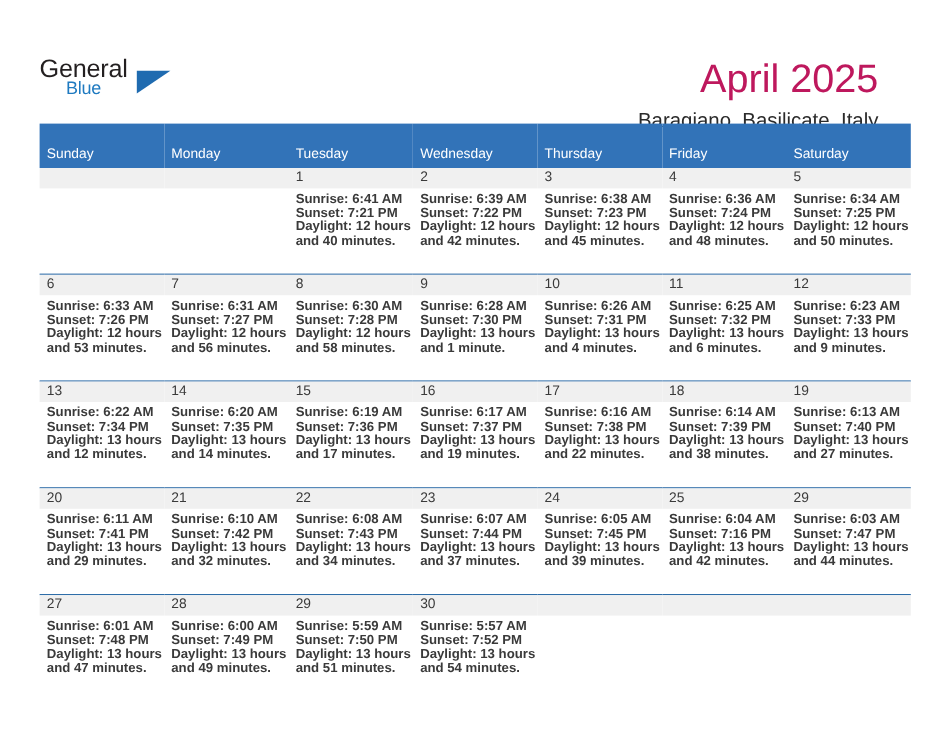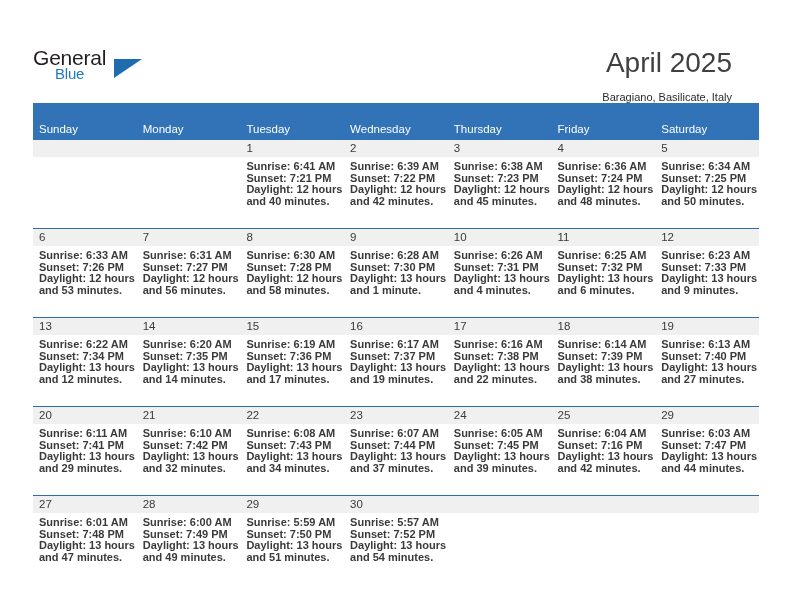--- a/index.html
+++ b/index.html
@@ -63,31 +63,31 @@
     width: 0;
     height: 0;
     border-left: 28px solid #1f6bb0;
     border-bottom: 19px solid transparent;
   }
 
   .title {
     position: absolute;
     right: 36px;
     top: 34px;
-    font-size: 28px;
-    color: #404040;
+    font-size: 33px;
+    color: #be185d;
     font-family: "Liberation Sans", sans-serif;
     white-space: nowrap;
     text-align: center;
   }
   .subtitle {
     position: absolute;
     right: 36px;
     top: 78px;
-    font-size: 11px;
+    font-size: 17px;
     color: #2b2b2b;
     font-family: "Liberation Sans", sans-serif;
     white-space: nowrap;
     text-align: center;
   }
 
   
   .calendar {
     position: absolute;
     left: 33px;

